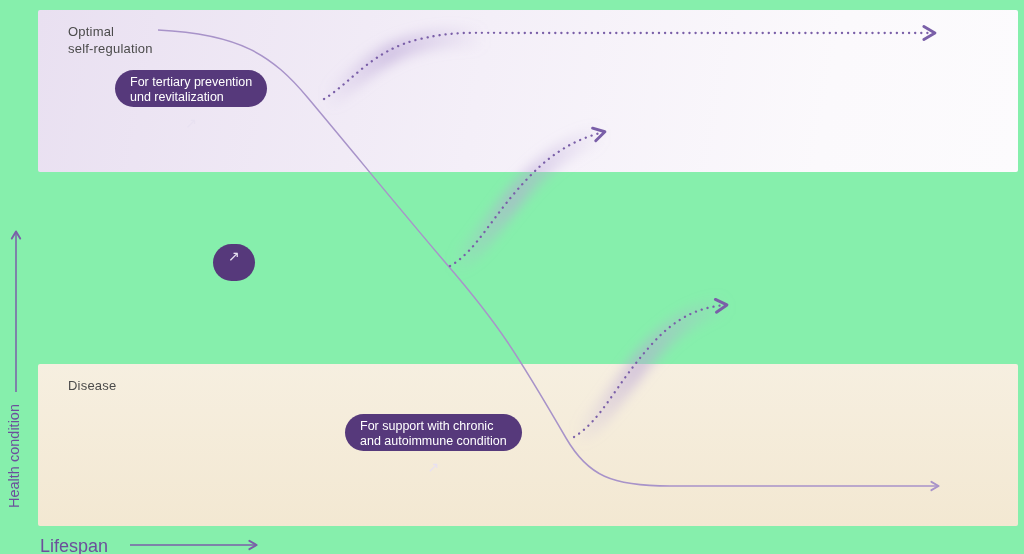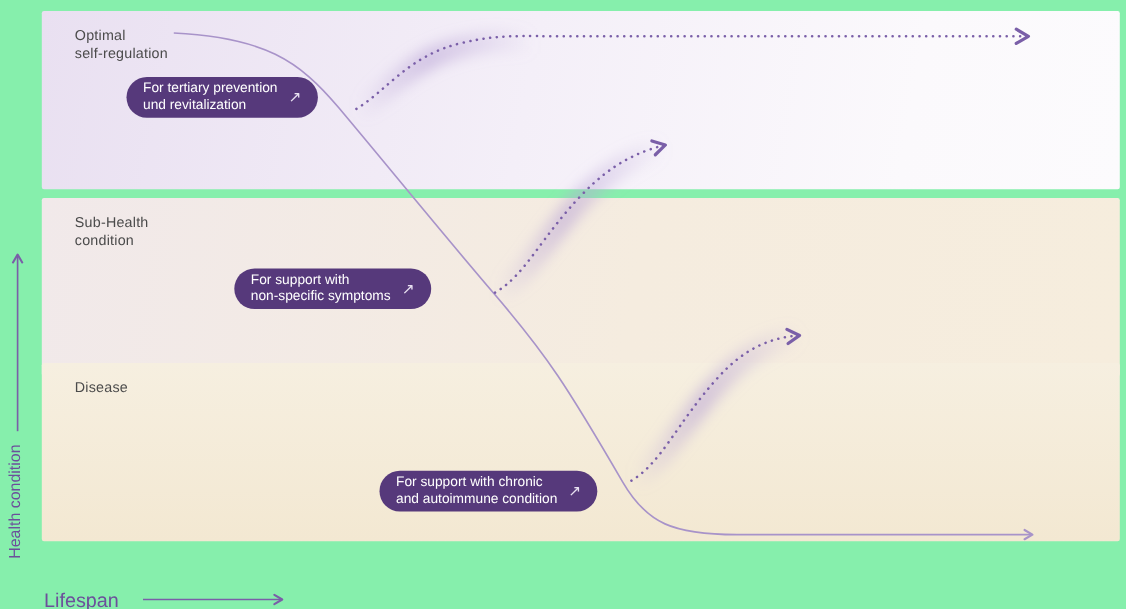--- a/index.html
+++ b/index.html
@@ -20,21 +20,21 @@
   }
   .band-1 {
     top: 10px;
     background: linear-gradient(100deg, #e9e0f1 0%, #f4eff8 45%, #fbf9fc 80%, #fcfbfd 100%);
   }
   .band-2 {
     top: 180px;
     background: linear-gradient(100deg, #f1e9ea 0%, #f5ecdf 55%, #f6eddd 100%);
   }
   .band-3 {
-    top: 330px;
+    top: 364px;
     background: linear-gradient(to bottom, #f6efe0 0%, #f3e8d2 100%);
     text-align: center;
   }
   .band-label {
     position: absolute;
     left: 30px;
     top: 14px;
     font-size: 13px;
     line-height: 1.28;
     color: #4b4b4b;
@@ -45,34 +45,35 @@
     display: flex;
     align-items: center;
     gap: 10px;
     background: #56397b;
     color: #ffffff;
     border-radius: 19px;
     padding: 5px 15px 6px 15px;
     height: 26px;
     box-sizing: content-box;
     z-index: 4;
+    flex-direction: column;
   }
   .pill .pill-text {
     font-size: 12.5px;
     line-height: 1.22;
     white-space: nowrap;
   }
   .pill .pill-arrow {
     font-size: 14px;
     line-height: 1;
     color: #e8e1f1;
   }
   .pill-1 { left: 115px; top: 70px; }
   .pill-2 { left: 213px; top: 244px; }
-  .pill-3 { left: 345px; top: 428px; }
+  .pill-3 { left: 345px; top: 414px; }
   .axis-y-label {
     position: absolute;
     left: 6px;
     top: 508px;
     transform: rotate(-90deg);
     transform-origin: 0 0;
     font-size: 14.5px;
     color: #6c4f9b;
     white-space: nowrap;
   }
@@ -94,26 +95,20 @@
 </style>
 </head>
 <body>
 
 <div class="canvas">
 
   <div class="band band-1">
     <div class="band-label">
       <span>Optimal</span><br>
       <span>self-regulation</span>
-    </div>
-  </div>
-  <div class="band band-2">
-    <div class="band-label">
-      <span>Sub-Health</span><br>
-      <span>condition</span>
     </div>
   </div>
   <div class="band band-3">
     <div class="band-label">
       <span>Disease</span>
     </div>
   </div>
 
   <svg class="overlay" viewBox="0 0 1024 554" xmlns="http://www.w3.org/2000/svg">
     <defs>
@@ -165,24 +160,20 @@
 
   <div class="pill pill-1">
     <span class="pill-text">
       <span>For tertiary prevention</span><br>
       <span>und revitalization</span>
     </span>
     <span class="pill-arrow">↗</span>
   </div>
 
   <div class="pill pill-2">
-    <span class="pill-text">
-      <span>For support with</span><br>
-      <span>non-specific symptoms</span>
-    </span>
     <span class="pill-arrow">↗</span>
   </div>
 
   <div class="pill pill-3">
     <span class="pill-text">
       <span>For support with chronic</span><br>
       <span>and autoimmune condition</span>
     </span>
     <span class="pill-arrow">↗</span>
   </div>

